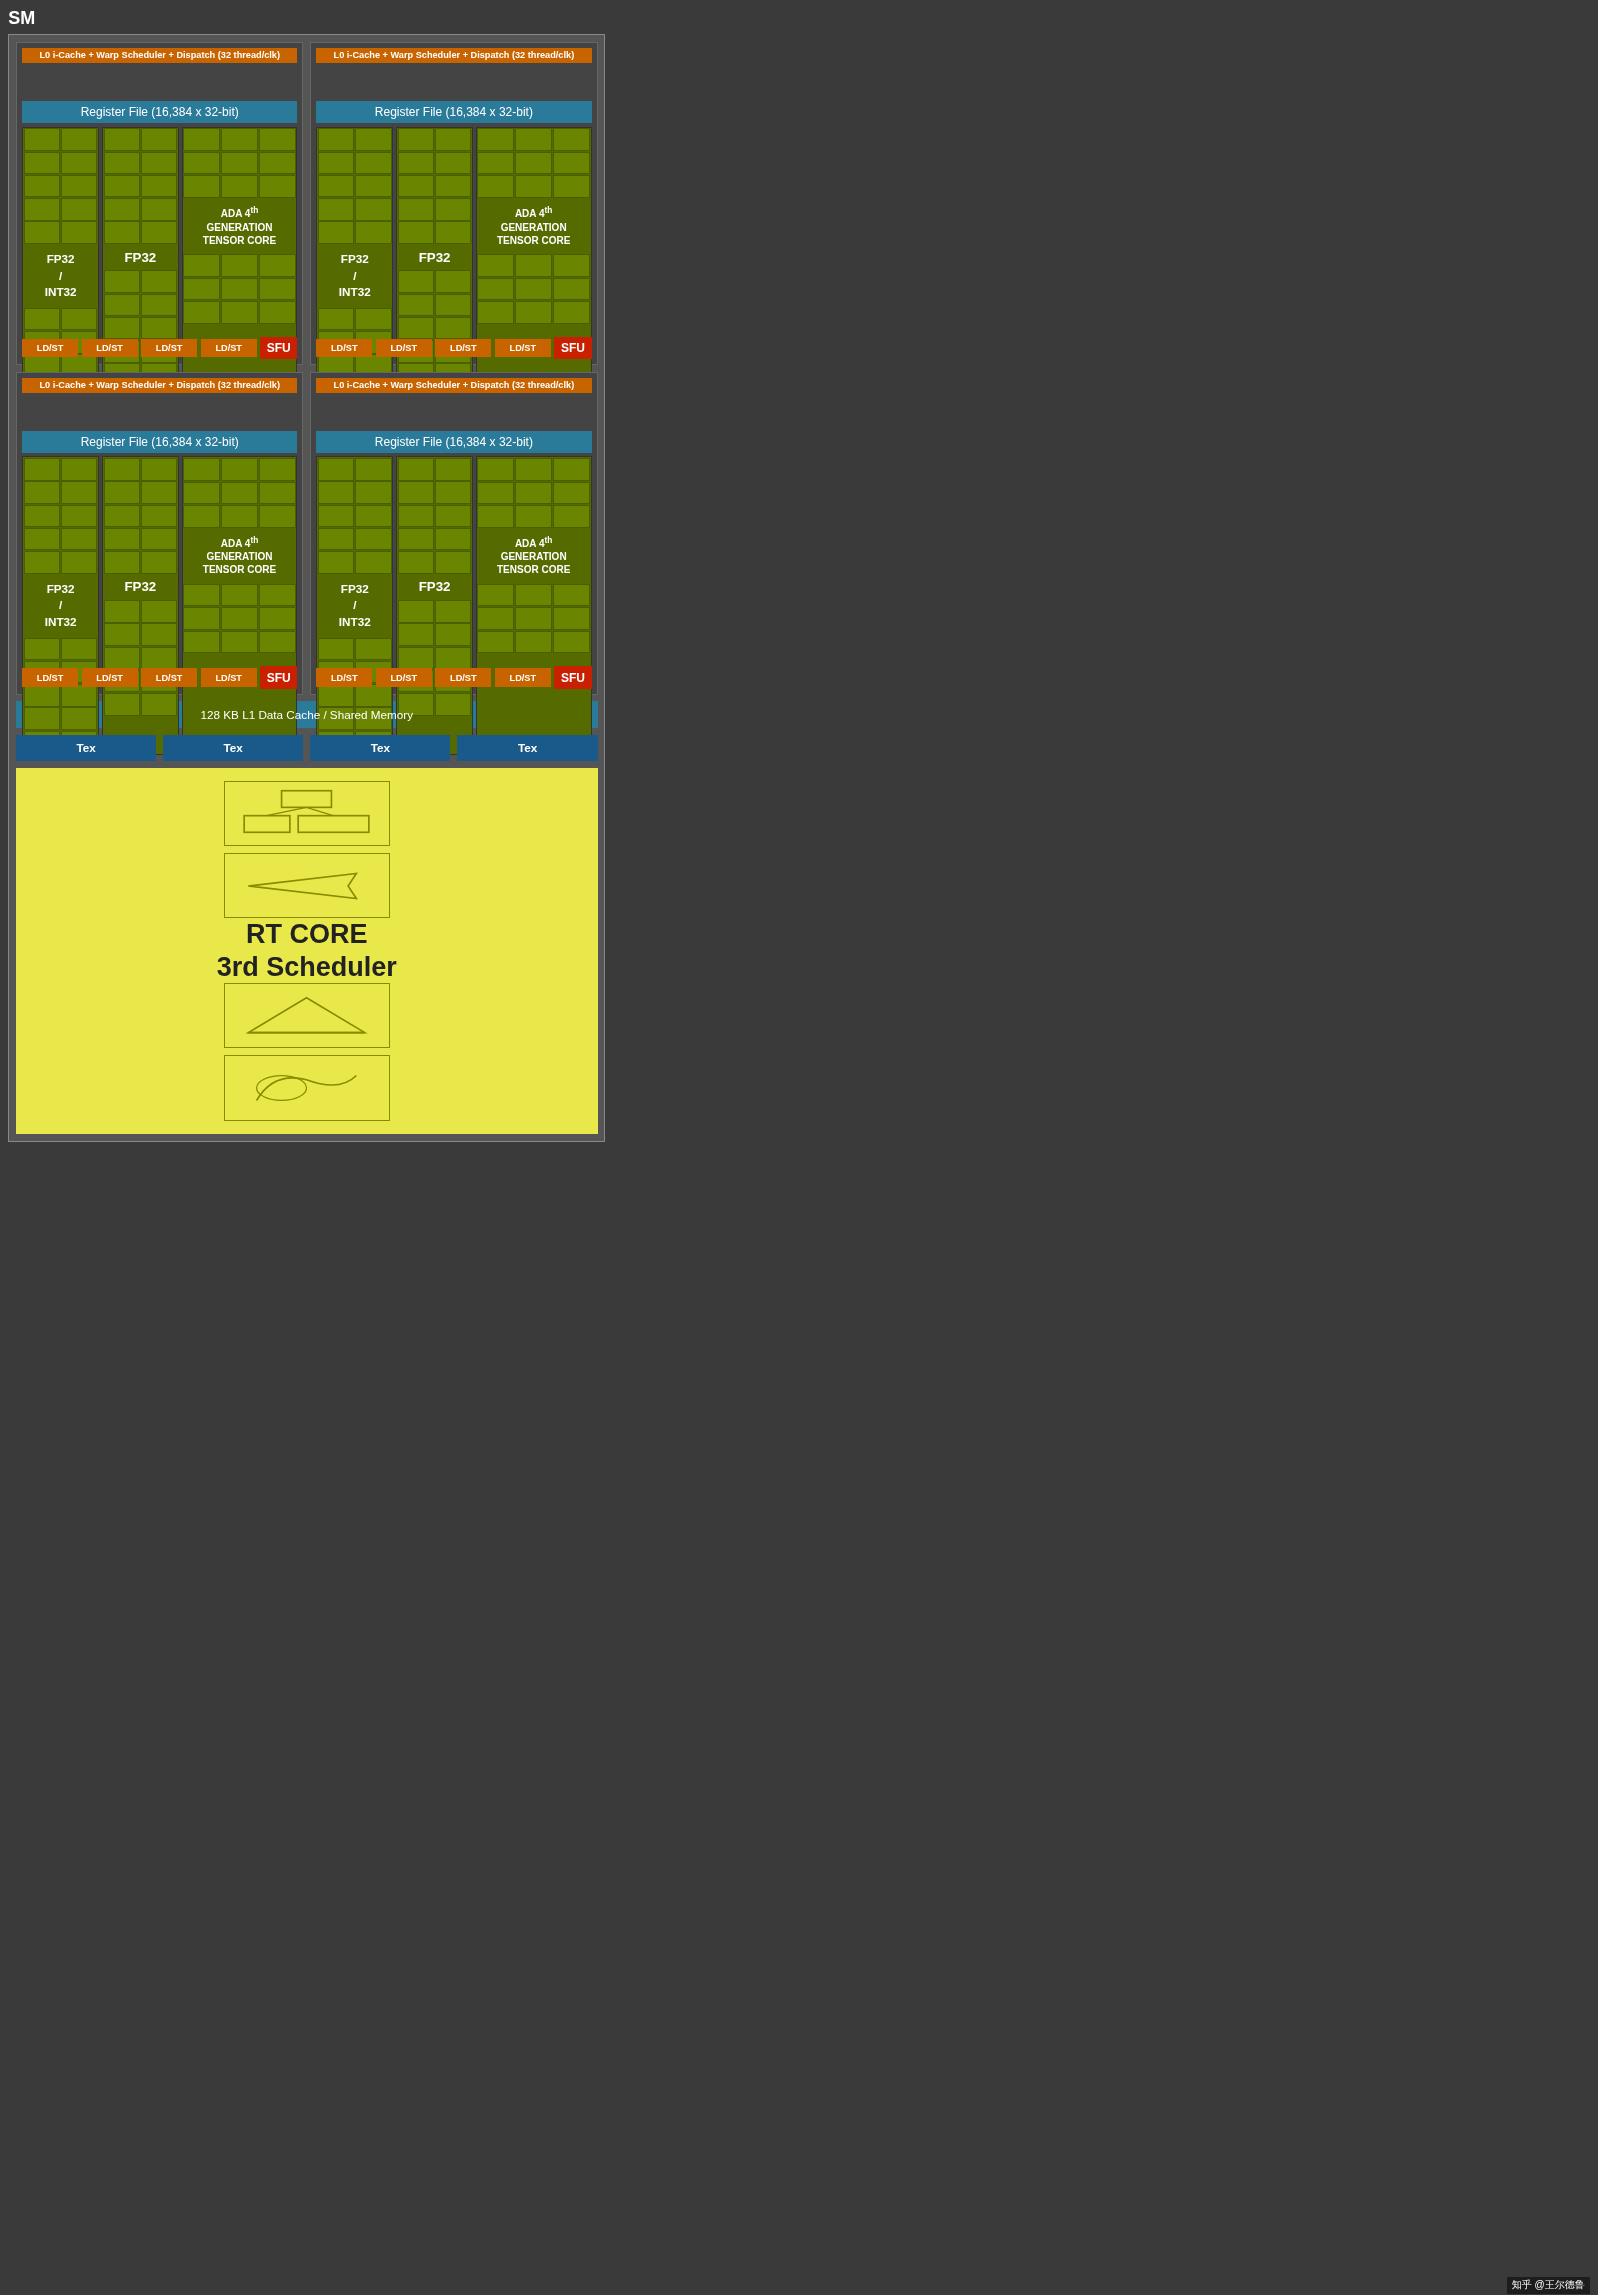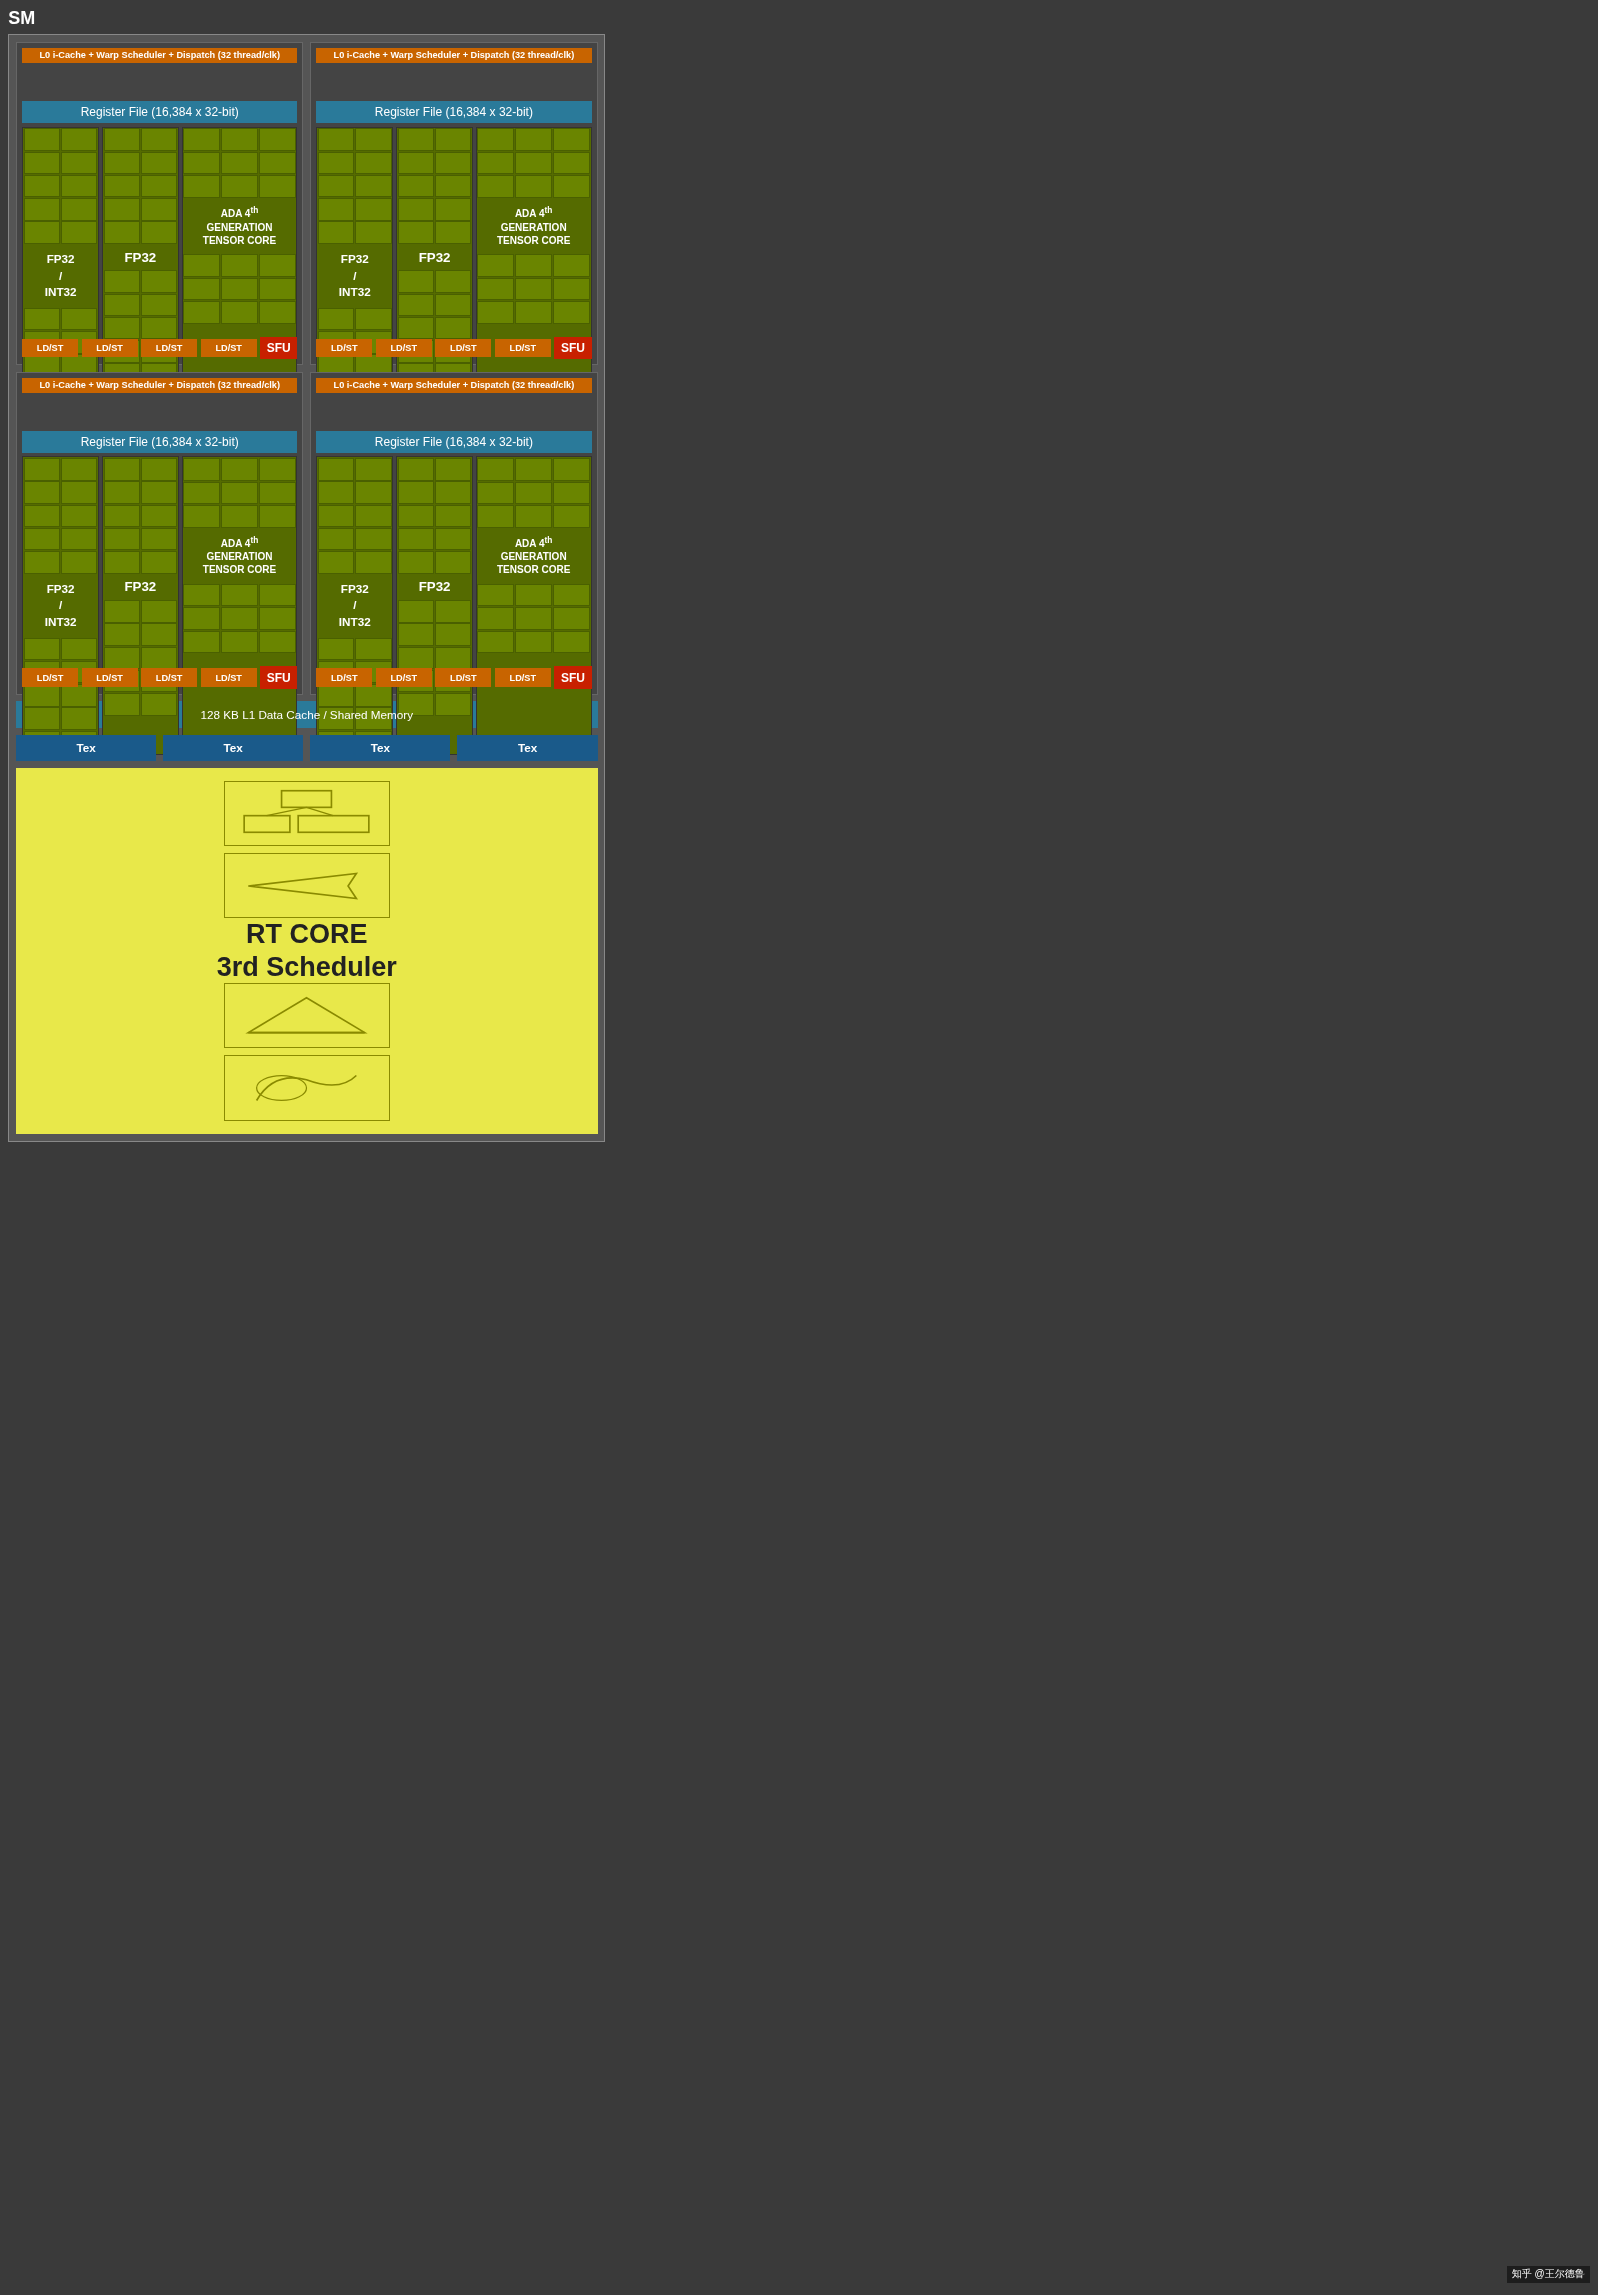--- a/index.html
+++ b/index.html
@@ -169,21 +169,21 @@
 
     .rt-core-right {
       display: flex;
       flex-direction: column;
       gap: 6.7px;
       width: 166px;
     }
 
     .watermark {
       position: fixed;
-      bottom: 12px;
+      bottom: 1px;
       right: 8.3px;
       color: white;
       font-size: 10px;
       background: rgba(0,0,0,0.5);
       padding: 1.7px 5px;
     }
 
     
     .fp32-int32-block {
       background: #556b00;

